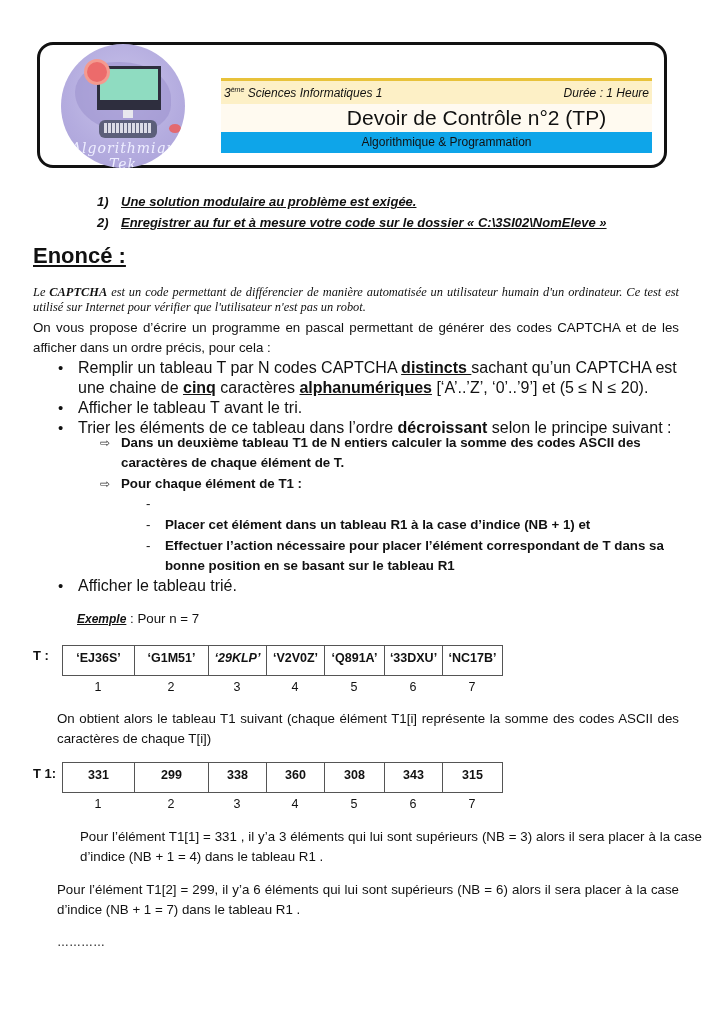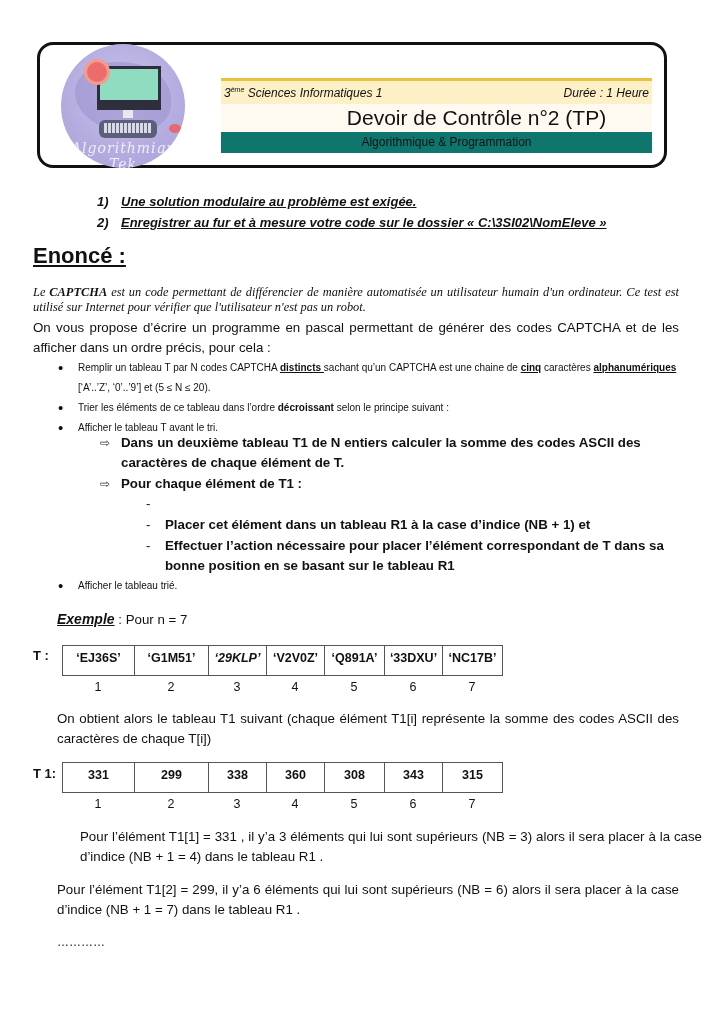--- a/index.html
+++ b/index.html
@@ -27,46 +27,46 @@
   .logo .flower { position:absolute; left:26px; top:18px; width:20px; height:20px; background:#ec6b6b; border-radius:50%; box-shadow: 0 0 0 3px #f49a8f; }
   .logo .sig { position:absolute; left:10px; top:96px; width:104px; text-align:center; font-family:"DejaVu Serif", serif; font-style:italic; color:#eef; font-size:14px; letter-spacing:1px; }
 
   .banner {
     position: absolute; left: 221px; top: 78px; width: 431px; height: 75px;
     border-top: 3px solid #e8c23a;
   }
   .banner .row1 { height: 23px; background: #fdf0c6; display:flex; justify-content:space-between; align-items:center; padding: 0 3px 0 3px; font-size: 12px; font-style: italic; }
   .banner .row1 sup { font-size: 7px; }
   .banner .row2 { height: 28px; background: #fffaf0; text-align: center; font-size: 21px; line-height: 28px; padding-left: 80px; }
-  .banner .row3 { height: 21px; background: #0f766e; text-align: center; font-size: 12px; line-height: 21px; padding-left: 20px; }
+  .banner .row3 { height: 21px; background: #0ea5e9; text-align: center; font-size: 12px; line-height: 21px; padding-left: 20px; }
 
   
   .instructions { position: absolute; left: 97px; top: 191px; font-size: 13px; font-weight: bold; font-style: italic; line-height: 21px; }
   .instructions .num { display:inline-block; width: 24px; }
   .instructions .txt { text-decoration: underline; }
 
   .section-title { position: absolute; left: 33px; top: 243px; font-size: 22px; font-weight: bold; text-decoration: underline; }
 
   .intro { position: absolute; left: 33px; top: 285px; width: 646px; font-family: "Liberation Serif", serif; font-style: italic; font-size: 12.4px; line-height: 15px; text-align: justify; }
   .intro b { font-style: italic; }
 
   .para { position: absolute; left: 33px; width: 646px; font-size: 13.3px; line-height: 20px; text-align: justify; }
 
-  ul.bullets { position:absolute; left: 58px; width: 622px; list-style:none; font-size: 10px; line-height: 20px; }
+  ul.bullets { position:absolute; left: 58px; width: 622px; list-style:none; font-size: 16px; line-height: 20px; }
   ul.bullets li { position: relative; padding-left: 20px; }
   ul.bullets li::before { content: "•"; position:absolute; left: 0; top: 0; font-size: 15px; }
   .u { text-decoration: underline; font-weight: bold; }
 
   .arrow-item { position:absolute; left: 100px; width: 580px; font-size: 13.3px; font-weight: bold; line-height: 20px; padding-left: 21px; }
   .arrow-item .arr { position:absolute; left:0; top:0; font-weight: normal; font-size: 12px; color:#333; }
   .dash-item { position:absolute; left: 146px; width: 530px; font-size: 13.3px; font-weight: bold; line-height: 20px; padding-left: 19px; }
   .dash-item .dash { position:absolute; left:0; top:0; font-weight:normal; }
 
   .example-label { position:absolute; left: 57px; top: 611px; font-size: 13.3px; }
-  .example-label .ex { font-weight: bold; font-style: italic; text-decoration: underline; font-size: 14px; }
+  .example-label .ex { font-weight: bold; font-style: italic; text-decoration: underline; font-size: 12px; margin-left: 20px; }
 
   
   .arr-label { position:absolute; font-size: 13px; font-weight: bold; }
   table.arr { position:absolute; border-collapse: collapse; }
   table.arr td { border: 1px solid #555; height: 30px; text-align:center; vertical-align: top; padding-top: 5px; font-size: 12.5px; font-weight: bold; }
   .idx-row { position:absolute; font-size: 12.5px; display:flex; }
   .idx-row span { text-align:center; }
 
   .dots { position:absolute; left: 57px; top: 935px; font-size: 12px; letter-spacing: 0px; }
 </style>
@@ -102,22 +102,22 @@
 </div>
 
 <div class="section-title">Enoncé :</div>
 
 <div class="intro"><span>Le </span><b>CAPTCHA</b><span> est un code  permettant de différencier de manière automatisée un utilisateur humain d'un ordinateur. Ce test est utilisé sur Internet pour vérifier que l'utilisateur n'est pas un robot.</span></div>
 
 <div class="para" style="top:318px;">On vous propose d’écrire un programme en pascal permettant de générer des codes CAPTCHA et de les afficher dans un ordre précis, pour cela :</div>
 
 <ul class="bullets" style="top:358px;">
   <li><span>Remplir un tableau T par N codes CAPTCHA </span><span class="u">distincts </span><span>sachant qu’un CAPTCHA est une chaine de </span><span class="u">cinq</span><span> caractères </span><span class="u">alphanumériques</span><span> [‘A’..’Z’, ‘0’..’9’] et (5 ≤ N ≤ 20).</span></li>
+  <li><span>Afficher le tableau T avant le tri.</span></li>
   <li><span>Trier les éléments de ce tableau dans l’ordre </span><b>décroissant</b><span> selon le principe suivant :</span></li>
-  <li><span>Afficher le tableau T avant le tri.</span></li>
 </ul>
 
 <div class="arrow-item" style="top:433px;"><span class="arr">⇨</span><span>Dans un deuxième tableau T1 de N entiers calculer la somme des codes ASCII des caractères de chaque élément de T.</span></div>
 <div class="arrow-item" style="top:474px;"><span class="arr">⇨</span><span>Pour chaque élément de T1 :</span></div>
 
 <div class="dash-item" style="top:494px;"><span class="dash">-</span></div>
 <div class="dash-item" style="top:515px;"><span class="dash">-</span><span>Placer cet élément dans un tableau R1 à la case d’indice (NB + 1) et</span></div>
 <div class="dash-item" style="top:536px;"><span class="dash">-</span><span>Effectuer l’action nécessaire pour placer l’élément correspondant de T dans sa bonne position en se basant sur le tableau R1</span></div>
 
 <ul class="bullets" style="top:576px;">

